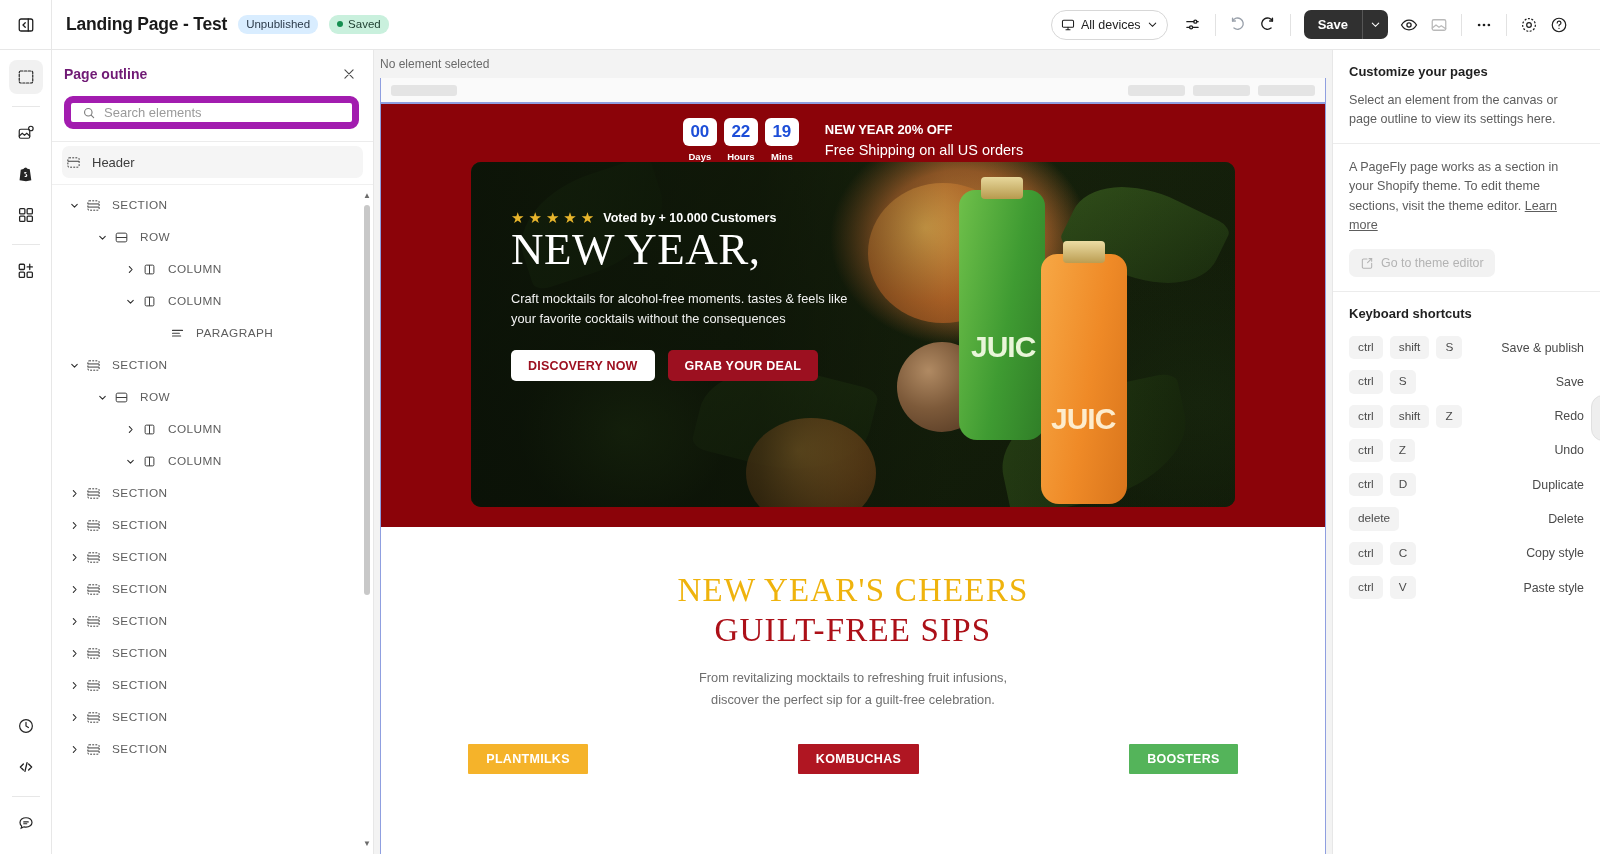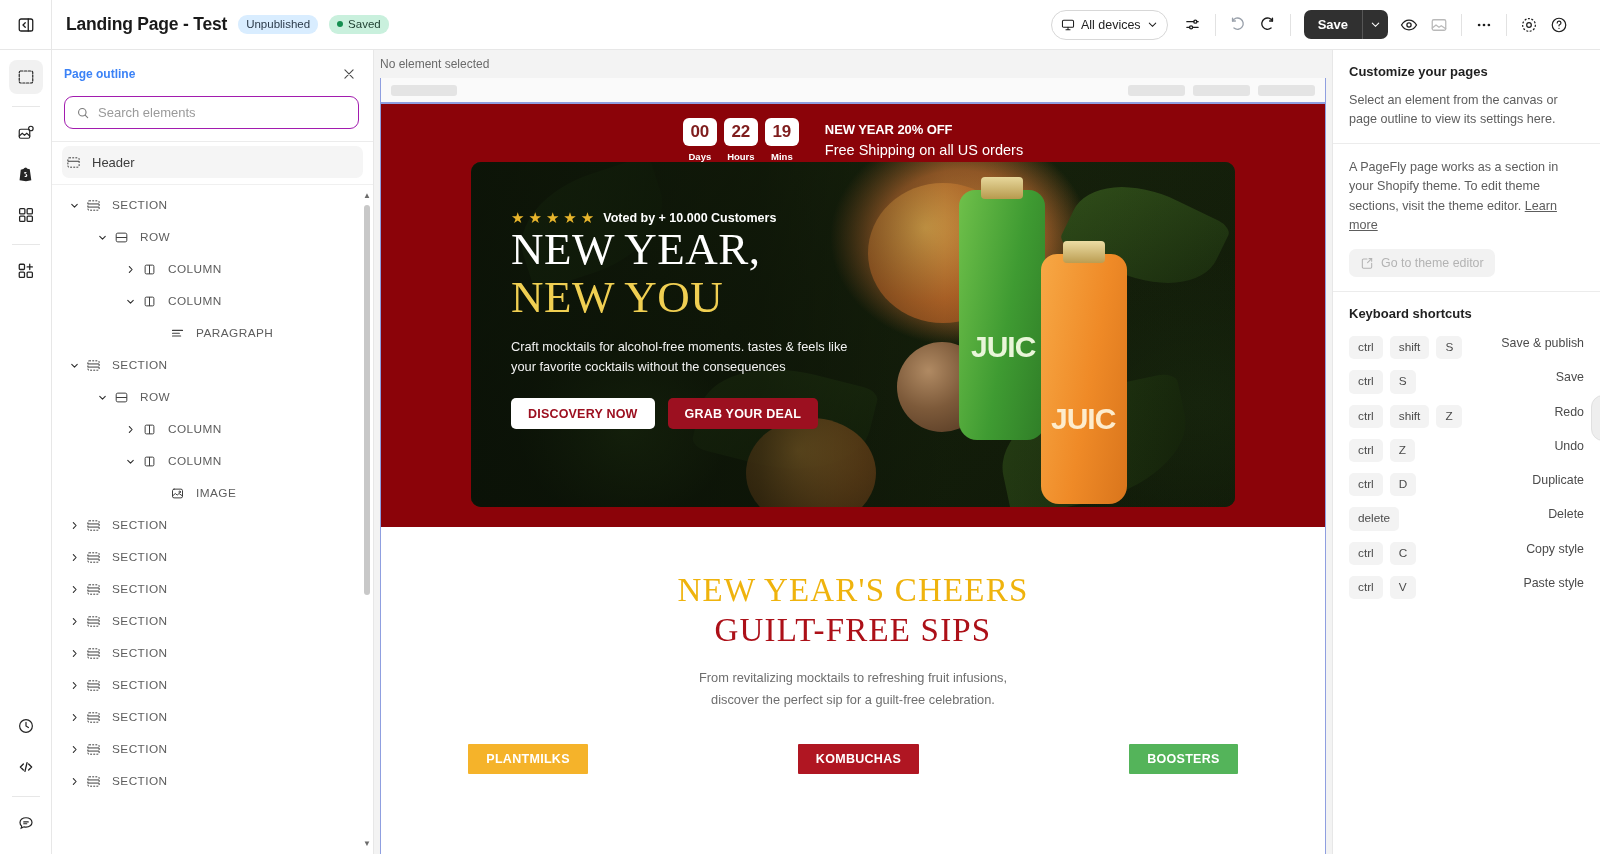--- a/index.html
+++ b/index.html
@@ -69,24 +69,24 @@
   .rail-sep { width: 28px; height: 1px; background: #e7e7e7; margin: 5px 0 9px; }
   .rail-spacer { flex: 1; }
 
   
   .outline {
     width: 322px; flex: 0 0 322px; background: #fff; border-right: 1px solid #e7e7e7;
     display: flex; flex-direction: column; min-height: 0;
   }
   .outline-head { padding: 14px 14px 12px 12px; }
   .outline-title-row { display: flex; align-items: center; justify-content: space-between; }
-  .outline-title { font-size: 12px; font-weight: 700; color: #3b82f6; }
+  .outline-title { font-size: 14px; font-weight: 700; color: #701a75; }
   .close-x { width: 20px; height: 20px; display: flex; align-items: center; justify-content: center; cursor: pointer; color: #4a4a4a; }
   .search-box {
-    margin-top: 12px; height: 33px; border: 1px solid #a21caf; border-radius: 9px;
+    margin-top: 12px; height: 33px; border: 7px solid #a21caf; border-radius: 9px;
     display: flex; align-items: center; gap: 8px; padding: 0 11px; background: #fff;
   }
   .search-box input {
     border: none; outline: none; font-size: 13px; color: #333; flex: 1;
     font-family: "Liberation Sans", sans-serif; background: transparent;
   }
   .search-box input::placeholder { color: #9a9a9a; }
 
   .tree-wrap { flex: 1; min-height: 0; position: relative; display: flex; flex-direction: column; }
   .tree-fixed { border-top: 1px solid #ececec; padding: 4px 10px 6px 10px; }
@@ -123,21 +123,21 @@
     height: 26px; background: #fafafa; display: flex; align-items: center;
     padding: 0 10px; border-bottom: 2px solid #8f9fe0;
   }
   .ph-chip { height: 11px; border-radius: 3px; background: #e4e4e4; }
 
   .promo { background: #8b0309; padding: 14px 0 20px; }
   .promo-inner { display: flex; align-items: center; justify-content: center; gap: 26px; }
   .cd { display: flex; gap: 7px; }
   .cd-cell { display: flex; flex-direction: column; align-items: center; }
   .cd-num {
-    background: #fff; color: #7f1d1d; border-radius: 6px; width: 34px; height: 28px;
+    background: #fff; color: #1d4ed8; border-radius: 6px; width: 34px; height: 28px;
     display: flex; align-items: center; justify-content: center;
     font-size: 17px; font-weight: 700;
   }
   .cd-lbl { color: #fff; font-size: 9.5px; margin-top: 5px; font-weight: 600; }
   .promo-txt { color: #fff; }
   .promo-l1 { font-size: 13px; font-weight: 700; letter-spacing: -0.1px; }
   .promo-l2 { font-size: 14.5px; font-weight: 400; margin-top: 5px; }
 
   .hero {
     margin: 0 auto; width: 764px; height: 345px; border-radius: 10px; overflow: hidden;
@@ -185,21 +185,21 @@
   .rp-sec { padding: 14px 16px; }
   .rp-h { font-size: 13px; font-weight: 700; color: #1f1f1f; }
   .rp-t { margin-top: 12px; font-size: 12.6px; color: #5d5d5d; line-height: 1.52; }
   .rp-div { height: 1px; background: #ececec; }
   .lnk { color: #5d5d5d; text-decoration: underline; cursor: pointer; }
   .theme-btn {
     margin-top: 14px; display: inline-flex; align-items: center; gap: 7px;
     background: #f2f2f2; color: #b3b3b3; border-radius: 7px; padding: 7px 11px;
     font-size: 12.4px; font-weight: 500; cursor: default;
   }
-  .ks-row { display: flex; margin-bottom: 11px; }
+  .ks-row { display: flex; align-items: center; margin-bottom: 11px; }
   .keys { display: flex; gap: 7px; }
   .key {
     background: #f3f3f3; border-radius: 5px; color: #4b4b4b; font-size: 11.8px;
     padding: 4px 9px; min-width: 25px; text-align: center; line-height: 1.3;
   }
   .ks-name { margin-left: auto; font-size: 12.4px; color: #4b4b4b; white-space: nowrap; }
   .edge-knob {
     position: absolute; right: -9px; top: 345px; width: 18px; height: 46px;
     background: #eeeeee; border-radius: 12px 0 0 12px; border: 1px solid #e0e0e0;
   }
@@ -570,31 +570,20 @@
                     <path d="M6 9.5l6 6 6-6"></path>
                   </svg>
                 </span>
                 <span class="nicon">
                   <svg width="15" height="15" viewBox="0 0 24 24" fill="none" stroke="#3f3f3f" stroke-width="1.6">
                     <rect x="5" y="5" width="14" height="14" rx="2"></rect>
                     <path d="M12 5v14"></path>
                   </svg>
                 </span>
                 <span class="nlabel">COLUMN</span>
-              </div>
-              <div class="node" style="padding-left: 88px;">
-                <span class="caret"></span>
-                <span class="nicon">
-                  <svg width="15" height="15" viewBox="0 0 24 24" fill="none" stroke="#3f3f3f" stroke-width="1.6" stroke-linecap="round">
-                    <rect x="4" y="5" width="16" height="14" rx="2.5"></rect>
-                    <path d="M4 16l4.5-4 3 2.5 3-2.5L20 16"></path>
-                    <circle cx="15.5" cy="9.5" r="1.3"></circle>
-                  </svg>
-                </span>
-                <span class="nlabel">IMAGE</span>
               </div>
               <div class="node" style="padding-left: 4px;">
                 <span class="caret">
                   <svg width="11" height="11" viewBox="0 0 24 24" fill="none" stroke="#2e2e2e" stroke-width="2.4" stroke-linecap="round" stroke-linejoin="round">
                     <path d="M9.5 5.5l6 6.5-6 6.5"></path>
                   </svg>
                 </span>
                 <span class="nicon">
                   <svg width="15" height="15" viewBox="0 0 24 24" fill="none" stroke="#3f3f3f" stroke-width="1.6" stroke-dasharray="3 2">
                     <rect x="3" y="4.5" width="18" height="15" rx="2"></rect>
@@ -797,21 +786,20 @@
                       <span>★</span>
                       <span>★</span>
                       <span>★</span>
                       <span>★</span>
                       <span>★</span>
                     </div>
                   <span class="voted">Voted by + 10.000 Customers</span>
                 </div>
                 <div class="h1">
                   <div>NEW YEAR,</div>
-                  <div class="gold">NEW YOU</div>
                 </div>
                 <div class="hero-p">Craft mocktails for alcohol-free moments. tastes &amp; feels like your favorite cocktails without the consequences</div>
                 <div class="hero-btns">
                   <div class="btn btn-light">DISCOVERY NOW</div>
                   <div class="btn btn-red">GRAB YOUR DEAL</div>
                 </div>
               </div>
             </div>
           </div>
 

